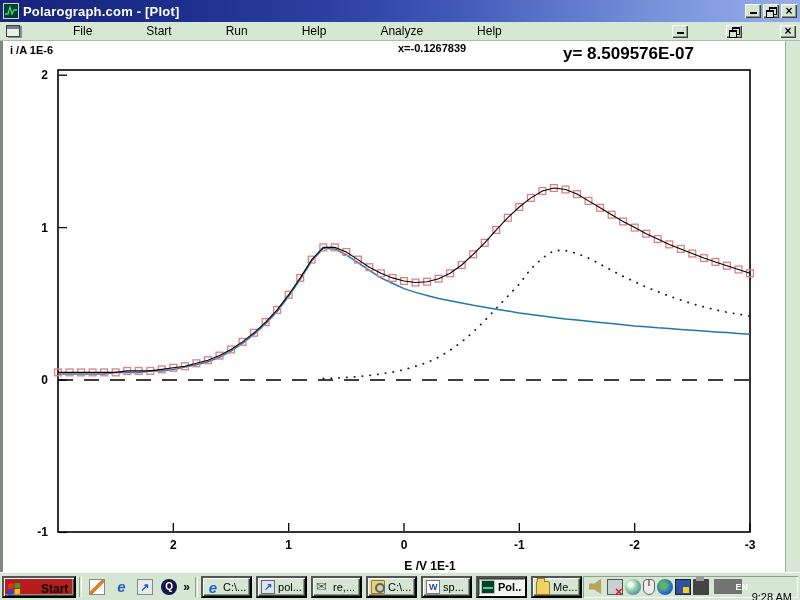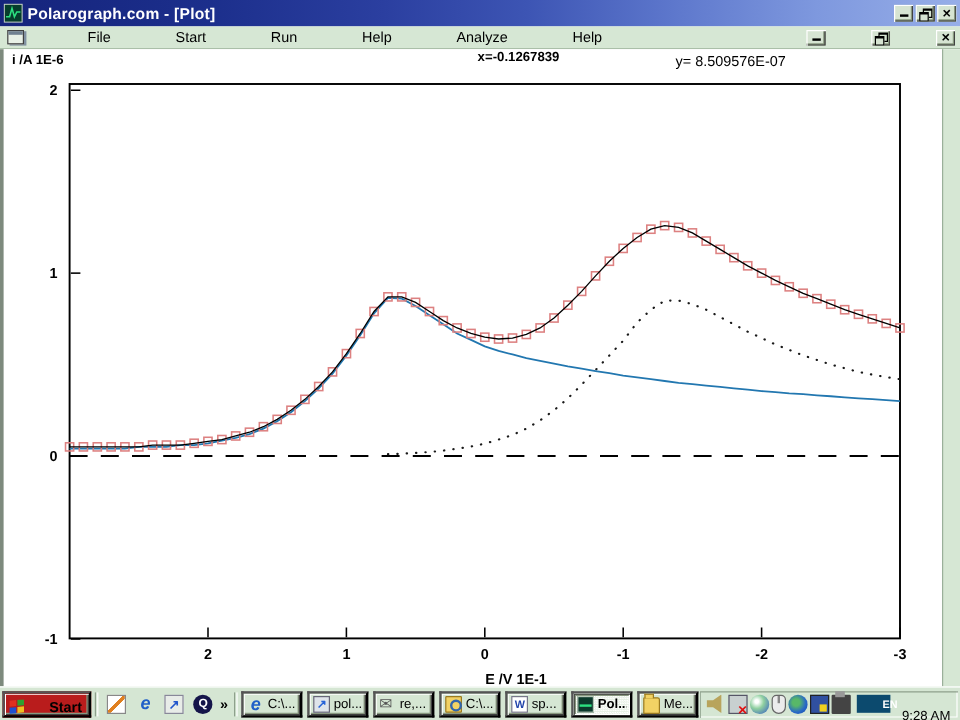--- a/index.html
+++ b/index.html
@@ -36,21 +36,21 @@
   #menubar .winbtn { width:16px; height:13px; }
   #menu-spacer { flex:1 1 auto; }
 
   
   #client { position:absolute; left:0; top:41px; width:800px; height:531px; background:#ffffff; }
   #left-strip { position:absolute; left:0; top:0; width:3px; height:531px; background:#7d8a7d; }
   #right-strip { position:absolute; right:0; top:0; width:15px; height:531px; background:#d6e7d4;
     border-left:1px solid #9ab09a; }
   #ylabel { position:absolute; left:10px; top:3px; font-size:11px; font-weight:bold; color:#000; }
   #readout-x { position:absolute; left:398px; top:1px; font-size:11px; font-weight:bold; color:#000; }
-  #readout-y { position:absolute; left:563px; top:3px; font-size:12px; font-weight:normal; color:#000; }
+  #readout-y { position:absolute; left:563px; top:3px; font-size:17px; font-weight:bold; color:#000; }
   #plot-svg { position:absolute; left:0; top:19px; }
 
   
   #taskbar { position:absolute; left:0; top:572px; width:800px; height:28px; background:#d5e6d3;
     border-top:1px solid #ffffff; display:flex; align-items:center; padding:0 2px; }
   #start-btn { height:22px; padding:0 6px 0 3px; display:flex; align-items:flex-end; gap:20px; background:#b91c1c;
     box-shadow:inset 1px 1px 0 #ffffff, inset -1px -1px 0 #404040, inset -2px -2px 0 #88987f;
     font-weight:bold; font-size:12px; cursor:default; }
   .tb-sep { width:3px; height:20px; margin:0 3px; border-left:1px solid #8ea08c; border-right:1px solid #ffffff; }
   #quicklaunch { display:flex; align-items:center; gap:4px; padding:0 2px; }
@@ -62,21 +62,21 @@
     font-size:11px; color:#000; overflow:hidden; white-space:nowrap; cursor:default; }
   .task-btn.active { font-weight:bold;
     box-shadow:inset 1px 1px 0 #404040, inset -1px -1px 0 #ffffff, inset 2px 2px 0 #88987f;
     background-color:#e4efe2;
     background-image:conic-gradient(#ffffff 0 25%, transparent 0 50%, #ffffff 0 75%, transparent 0);
     background-size:2px 2px; }
   .task-label { overflow:hidden; text-overflow:clip; }
   #tray { margin-left:auto; height:22px; display:flex; align-items:center; gap:2px; padding:0 6px;
     box-shadow:inset 1px 1px 0 #8ea08c, inset -1px -1px 0 #ffffff; }
   #tray-clock { font-size:11px; color:#000; margin-left:8px; white-space:nowrap;margin-top:20px; }
-  #lang-badge { width:17px; height:15px; background:#0c4a6e; color:#fff; font-size:9px; font-weight:bold;
+  #lang-badge { width:17px; height:15px; background:#737373; color:#fff; font-size:9px; font-weight:bold;
     display:flex; align-items:center; justify-content:center; margin-left:3px;padding-left:28px; }
 
   
   .icon16 { width:16px; height:16px; display:inline-block; position:relative; flex:0 0 auto; }
   .ic-compose-doc { background:#ffffff; border:1px solid #888;
     background-image:linear-gradient(135deg, transparent 42%, #e08020 42% 58%, transparent 58%); }
   .ic-internet-explorer::before { content:"e"; color:#2060c8; font-weight:bold; font-style:italic;
     font-size:15px; line-height:15px; display:block; text-align:center; }
   .ic-outlook-express { background:#e8ece8; border:1px solid #889; }
   .ic-outlook-express::before { content:"\2197"; color:#2255cc; font-weight:bold; font-size:11px;

